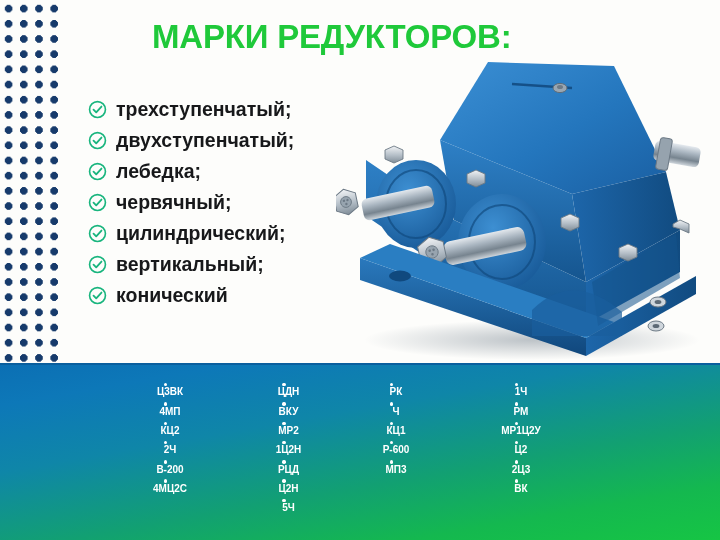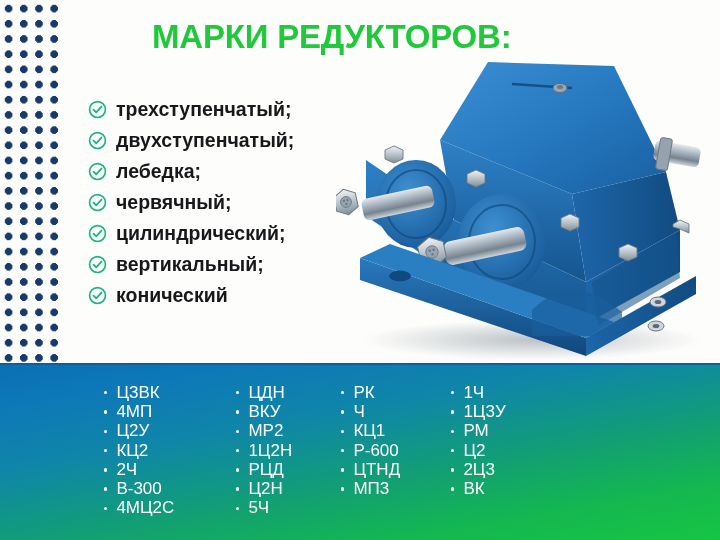--- a/index.html
+++ b/index.html
@@ -115,23 +115,24 @@
   .brand-col.c0 { width: 132px; margin-left: 104px; }
   .brand-col.c1 { width: 105px; }
   .brand-col.c2 { width: 110px; }
   .brand-col.c3 { width: 140px; }
 
   .brand-item {
     display: flex;
     align-items: center;
     height: 19.3px;
     color: #ffffff;
-    font-size: 17px;
-    font-weight: normal;
+    font-size: 10px;
+    font-weight: bold;
     white-space: nowrap;
+    flex-direction: column;
   }
   .brand-bullet {
     flex: 0 0 auto;
     width: 3.4px;
     height: 3.4px;
     border-radius: 50%;
     background: #ffffff;
     margin-right: 9px;
   }
 </style>
@@ -310,33 +311,29 @@
           <div class="brand-item">
             <span class="brand-bullet"></span>
             <span>Ц3ВК</span>
           </div>
           <div class="brand-item">
             <span class="brand-bullet"></span>
             <span>4МП</span>
           </div>
           <div class="brand-item">
             <span class="brand-bullet"></span>
-            <span>Ц2У</span>
-          </div>
-          <div class="brand-item">
-            <span class="brand-bullet"></span>
             <span>КЦ2</span>
           </div>
           <div class="brand-item">
             <span class="brand-bullet"></span>
             <span>2Ч</span>
           </div>
           <div class="brand-item">
             <span class="brand-bullet"></span>
-            <span>В-300</span>
+            <span>В-200</span>
           </div>
           <div class="brand-item">
             <span class="brand-bullet"></span>
             <span>4МЦ2С</span>
           </div>
         </div>
         <div class="brand-col c1">
           <div class="brand-item">
             <span class="brand-bullet"></span>
             <span>ЦДН</span>
@@ -378,42 +375,38 @@
           <div class="brand-item">
             <span class="brand-bullet"></span>
             <span>КЦ1</span>
           </div>
           <div class="brand-item">
             <span class="brand-bullet"></span>
             <span>Р-600</span>
           </div>
           <div class="brand-item">
             <span class="brand-bullet"></span>
-            <span>ЦТНД</span>
-          </div>
-          <div class="brand-item">
-            <span class="brand-bullet"></span>
             <span>МП3</span>
           </div>
         </div>
         <div class="brand-col c3">
           <div class="brand-item">
             <span class="brand-bullet"></span>
             <span>1Ч</span>
           </div>
           <div class="brand-item">
             <span class="brand-bullet"></span>
-            <span>1Ц3У</span>
-          </div>
-          <div class="brand-item">
-            <span class="brand-bullet"></span>
             <span>РМ</span>
           </div>
           <div class="brand-item">
             <span class="brand-bullet"></span>
+            <span>МР1Ц2У</span>
+          </div>
+          <div class="brand-item">
+            <span class="brand-bullet"></span>
             <span>Ц2</span>
           </div>
           <div class="brand-item">
             <span class="brand-bullet"></span>
             <span>2Ц3</span>
           </div>
           <div class="brand-item">
             <span class="brand-bullet"></span>
             <span>ВК</span>
           </div>

